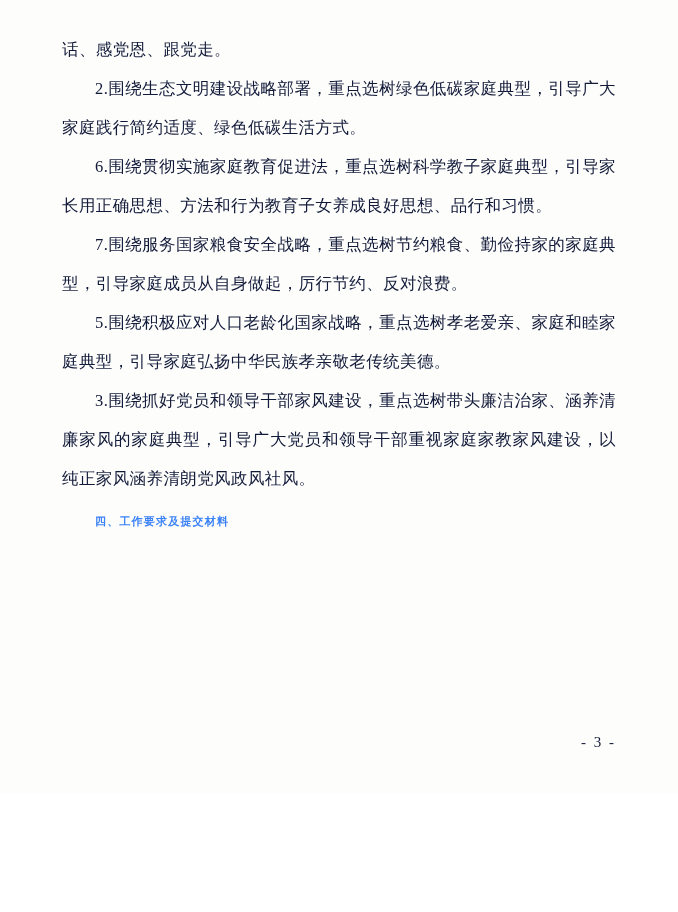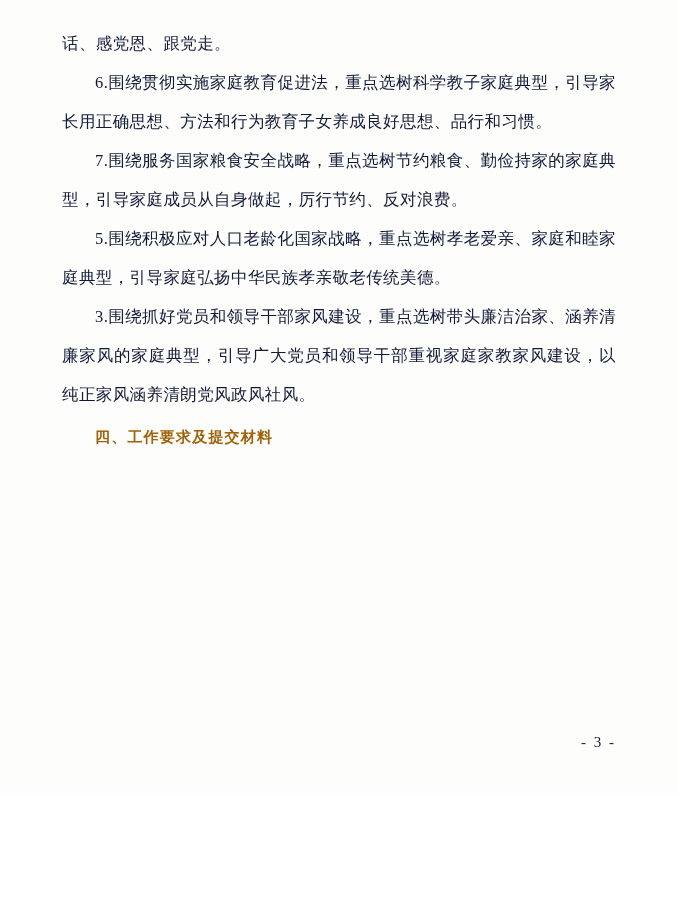--- a/index.html
+++ b/index.html
@@ -12,21 +12,21 @@
     height: 912px;
     overflow: hidden;
     font-family: "Liberation Serif", "DejaVu Serif", serif;
   }
   .page {
     position: relative;
     width: 678px;
     height: 793px;
     background: #fdfdfb;
     box-sizing: border-box;
-    padding: 24px 62px 0 62px;
+    padding: 30px 62px 0 62px;
   }
   .doc-body {
     color: #121a3a;
     font-size: 16.5px;
     line-height: 39px;
     letter-spacing: 0.4px;
     text-align: justify;
     text-justify: inter-ideograph;
   }
   .para {
@@ -35,41 +35,42 @@
     white-space: normal;
   }
   .para.indent {
     text-indent: 33px;
   }
   .heading {
     margin: 0;
     text-indent: 33px;
     font-family: Liberation Sans, sans-serif;
     font-weight: bold;
-    font-size: 15px;
+    font-size: 11px;
     letter-spacing: 1.2px;
-    color: #a16207;
+    color: #3b82f6;
     line-height: 46px;
   }
   .pagenum {
     position: absolute;
     right: 62px;
     bottom: 42px;
     font-size: 15px;
     color: #141c3c;
     letter-spacing: 2px;
     font-family: "Liberation Serif", serif;
   }
 </style>
 </head>
 <body>
 
 <div class="page">
   <div class="doc-body" id="doc-body">
       <p class="para">话、感党恩、跟党走。</p>
+      <p class="para indent">2.围绕生态文明建设战略部署，重点选树绿色低碳家庭典型，引导广大家庭践行简约适度、绿色低碳生活方式。</p>
       <p class="para indent">6.围绕贯彻实施家庭教育促进法，重点选树科学教子家庭典型，引导家长用正确思想、方法和行为教育子女养成良好思想、品行和习惯。</p>
       <p class="para indent">7.围绕服务国家粮食安全战略，重点选树节约粮食、勤俭持家的家庭典型，引导家庭成员从自身做起，厉行节约、反对浪费。</p>
       <p class="para indent">5.围绕积极应对人口老龄化国家战略，重点选树孝老爱亲、家庭和睦家庭典型，引导家庭弘扬中华民族孝亲敬老传统美德。</p>
       <p class="para indent">3.围绕抓好党员和领导干部家风建设，重点选树带头廉洁治家、涵养清廉家风的家庭典型，引导广大党员和领导干部重视家庭家教家风建设，以纯正家风涵养清朗党风政风社风。</p>
       <p class="heading">四、工作要求及提交材料</p>
     </div>
   <div class="pagenum">- 3 -</div>
 </div>
 
 </body></html>

